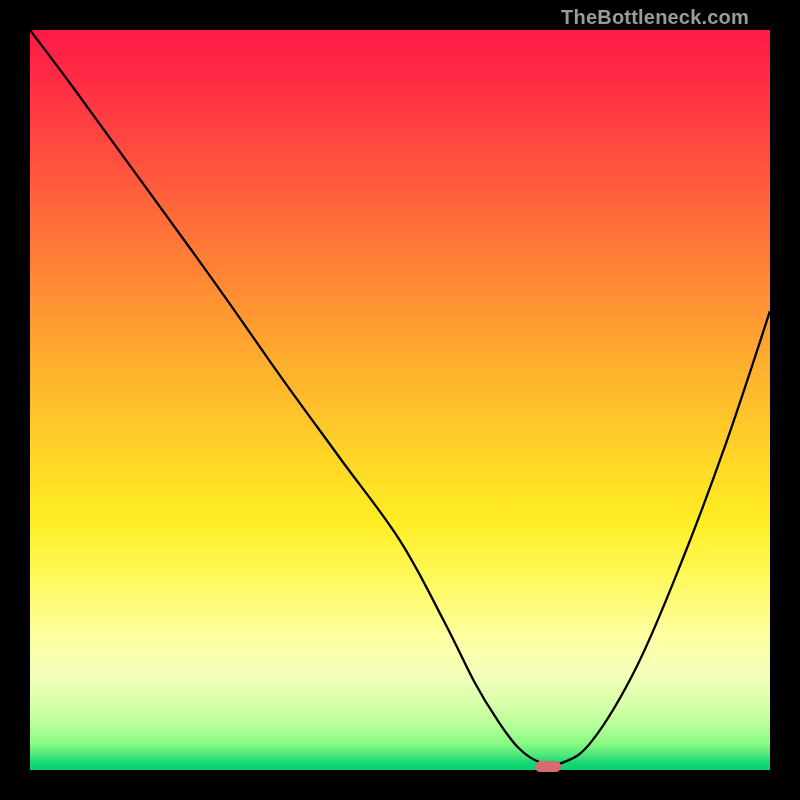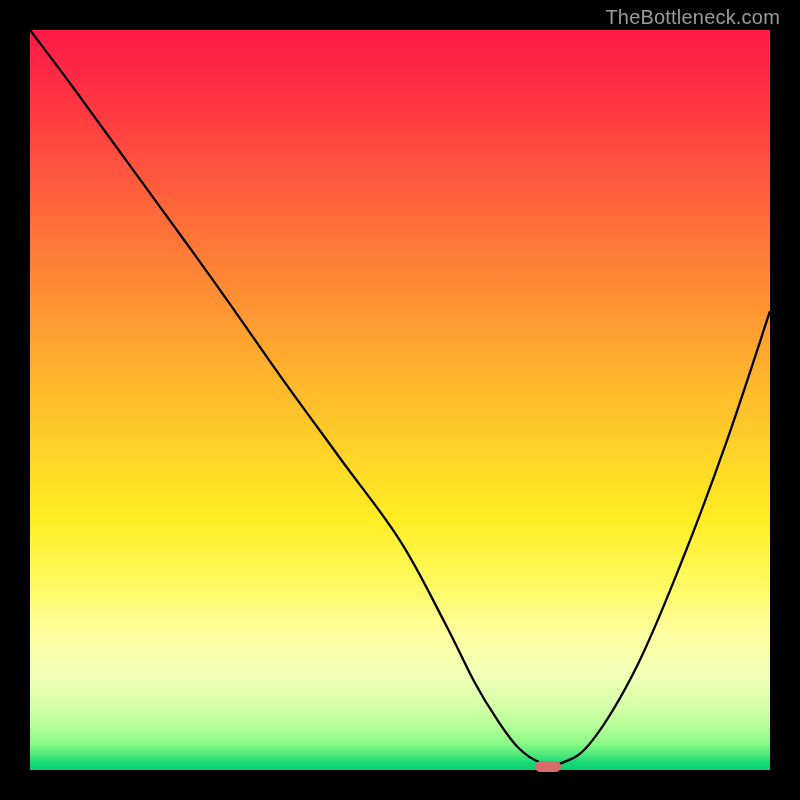--- a/index.html
+++ b/index.html
@@ -63,25 +63,25 @@
   }
   .marker {
     position: absolute;
     width: 26px;
     height: 11px;
     border-radius: 6px;
   }
   .watermark {
     position: absolute;
     top: 6px;
-    right: 20px;
+    right: 51px;
     color: #9a9a9a;
     font-size: 20px;
     letter-spacing: 0.2px;
-    font-weight: 400;
+    font-weight: 700;
   }
 </style>
 </head>
 <body>
 
 <div class="frame">
 
   <div class="plot">
     <div class="gradient"></div>
 

